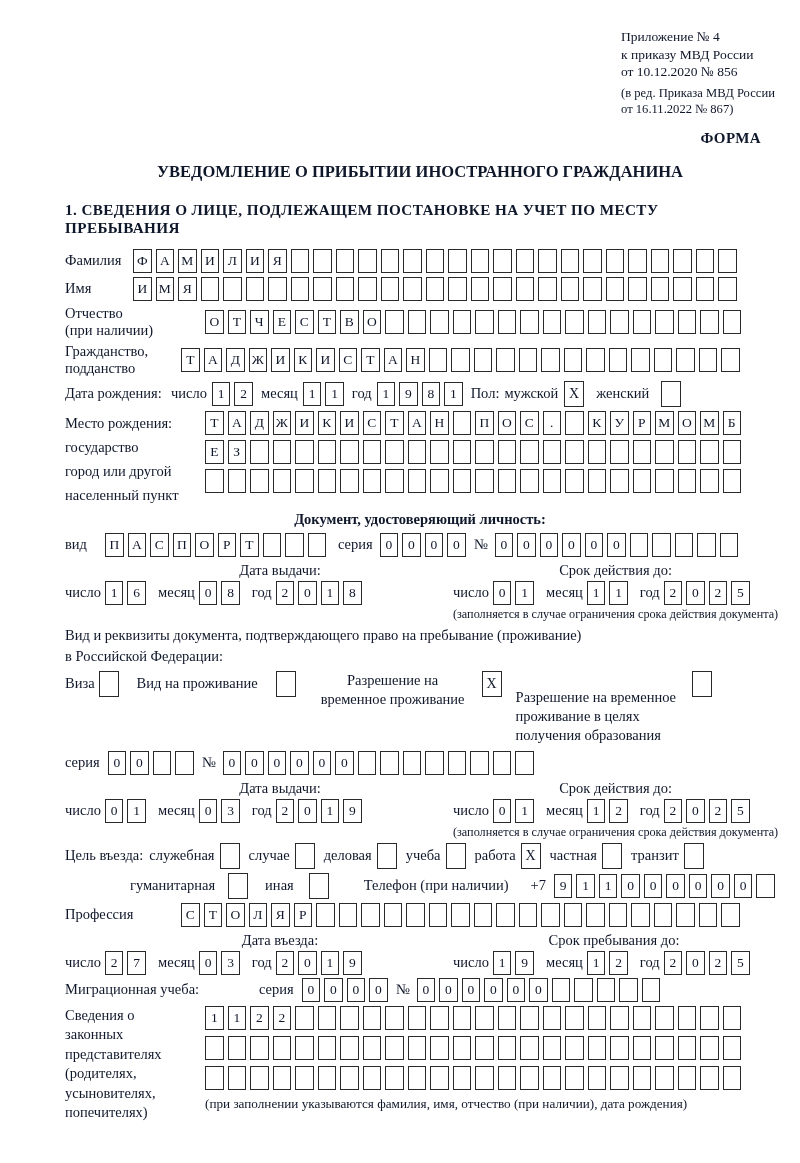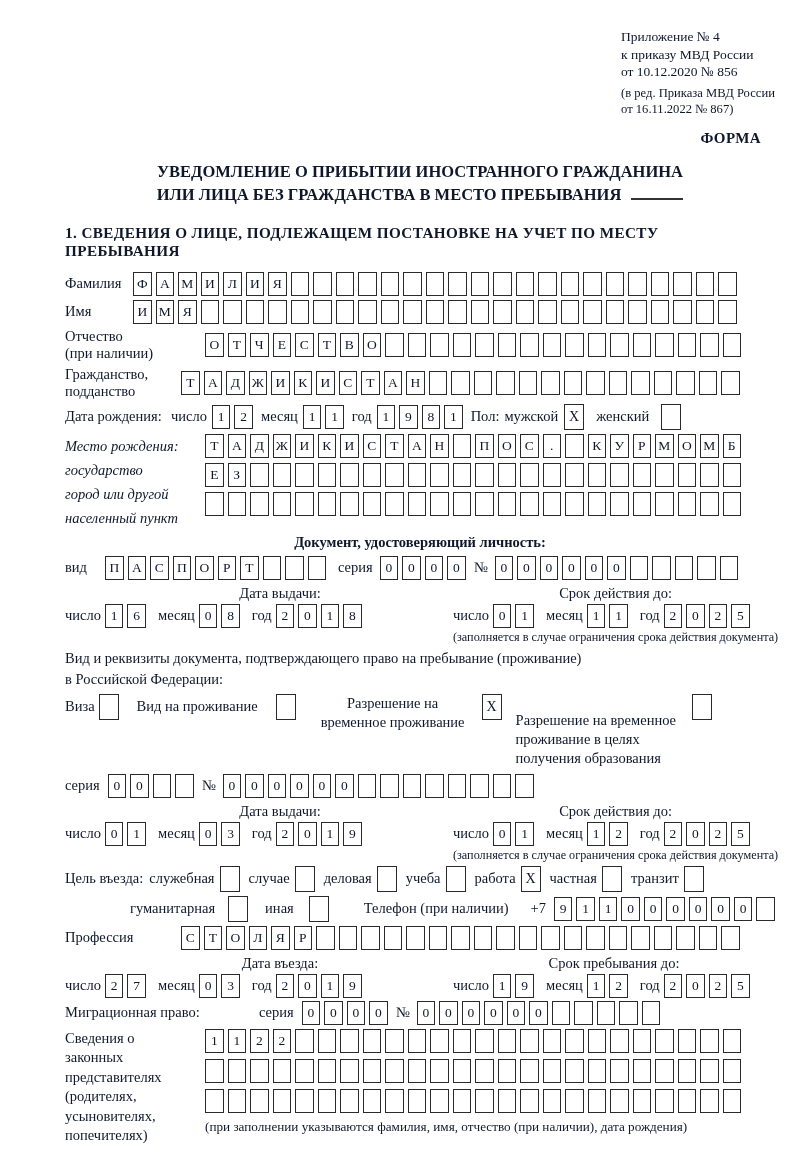--- a/index.html
+++ b/index.html
@@ -19,21 +19,21 @@
   .cells{display:flex;gap:4px;}
   .cell{width:16.5px;height:22px;border:1.5px solid #2a2a2a;text-align:center;line-height:22px;
         font-size:13.5px;flex-shrink:0;}
   .checkbox{width:18px;height:24px;border:1.6px solid #2a2a2a;text-align:center;line-height:24px;
         font-size:14px;flex-shrink:0;display:inline-block;}
   .lbl{flex-shrink:0;}
   .w40{width:40px;}.w68{width:68px;}.w105{width:106px;}.w116{width:116px;}.w140{width:140px;}
   .lbl2 div{line-height:17px;}
   
   .mr{display:flex;align-items:flex-start;margin-bottom:2px;}
-  .mr .lblcol{width:140px;line-height:24px;flex-shrink:0;font-style:italic;}
+  .mr .lblcol{width:140px;line-height:24px;flex-shrink:0;}
   .mr .rows .cells{margin-bottom:5px;}
   .reps{display:flex;align-items:flex-start;margin-top:2px;}
   .reps .lblcol{width:140px;line-height:19.5px;flex-shrink:0;}
   .reps .rows .cells{margin-bottom:6px;}
   .repnote{margin-left:140px;font-size:13.2px;margin-top:0px;}
   
   .dochead{font-weight:700;text-align:center;margin:4px 0 5px;}
   .dates{display:flex;margin:2px 0 3px;}
   .dcl{width:350px;flex-shrink:0;}
   .dcr{flex:1;padding-left:38px;}
@@ -63,21 +63,20 @@
     <div>Приложение № 4</div>
     <div>к приказу МВД России</div>
     <div>от 10.12.2020 № 856</div>
     <div class="hdr-sub first">(в ред. Приказа МВД России</div>
     <div class="hdr-sub">от 16.11.2022 № 867)</div>
   </div>
   <div class="forma">ФОРМА</div>
 
   <div class="title">
     <div>УВЕДОМЛЕНИЕ О ПРИБЫТИИ ИНОСТРАННОГО ГРАЖДАНИНА</div>
-    <div><span>ИЛИ ЛИЦА БЕЗ ГРАЖДАНСТВА В МЕСТО ПРЕБЫВАНИЯ</span><span class="tunder"></span></div>
   </div>
 
   <div class="sec1">1. СВЕДЕНИЯ О ЛИЦЕ, ПОДЛЕЖАЩЕМ ПОСТАНОВКЕ НА УЧЕТ ПО МЕСТУ ПРЕБЫВАНИЯ</div>
 
   <div class="frow">
     <span class="lbl w68">Фамилия</span>
     <span class="cells">
         <span class="cell">Ф</span>
         <span class="cell">А</span>
         <span class="cell">М</span>
@@ -633,21 +632,21 @@
             <span class="cell">2</span>
             <span class="cell">0</span>
             <span class="cell">2</span>
             <span class="cell">5</span>
           </span>
       </div>
     </div>
   </div>
 
   <div class="frow">
-    <span class="lbl" style="width:168px">Миграционная право:</span>
+    <span class="lbl" style="width:168px">Миграционная учеба:</span>
     <span style="margin-left:26px">серия</span>
     <span class="cells" style="margin-left:8px">
         <span class="cell">0</span>
         <span class="cell">0</span>
         <span class="cell">0</span>
         <span class="cell">0</span>
       </span>
     <span class="mlab">№</span>
     <span class="cells" style="margin-left:7px">
         <span class="cell">0</span>

